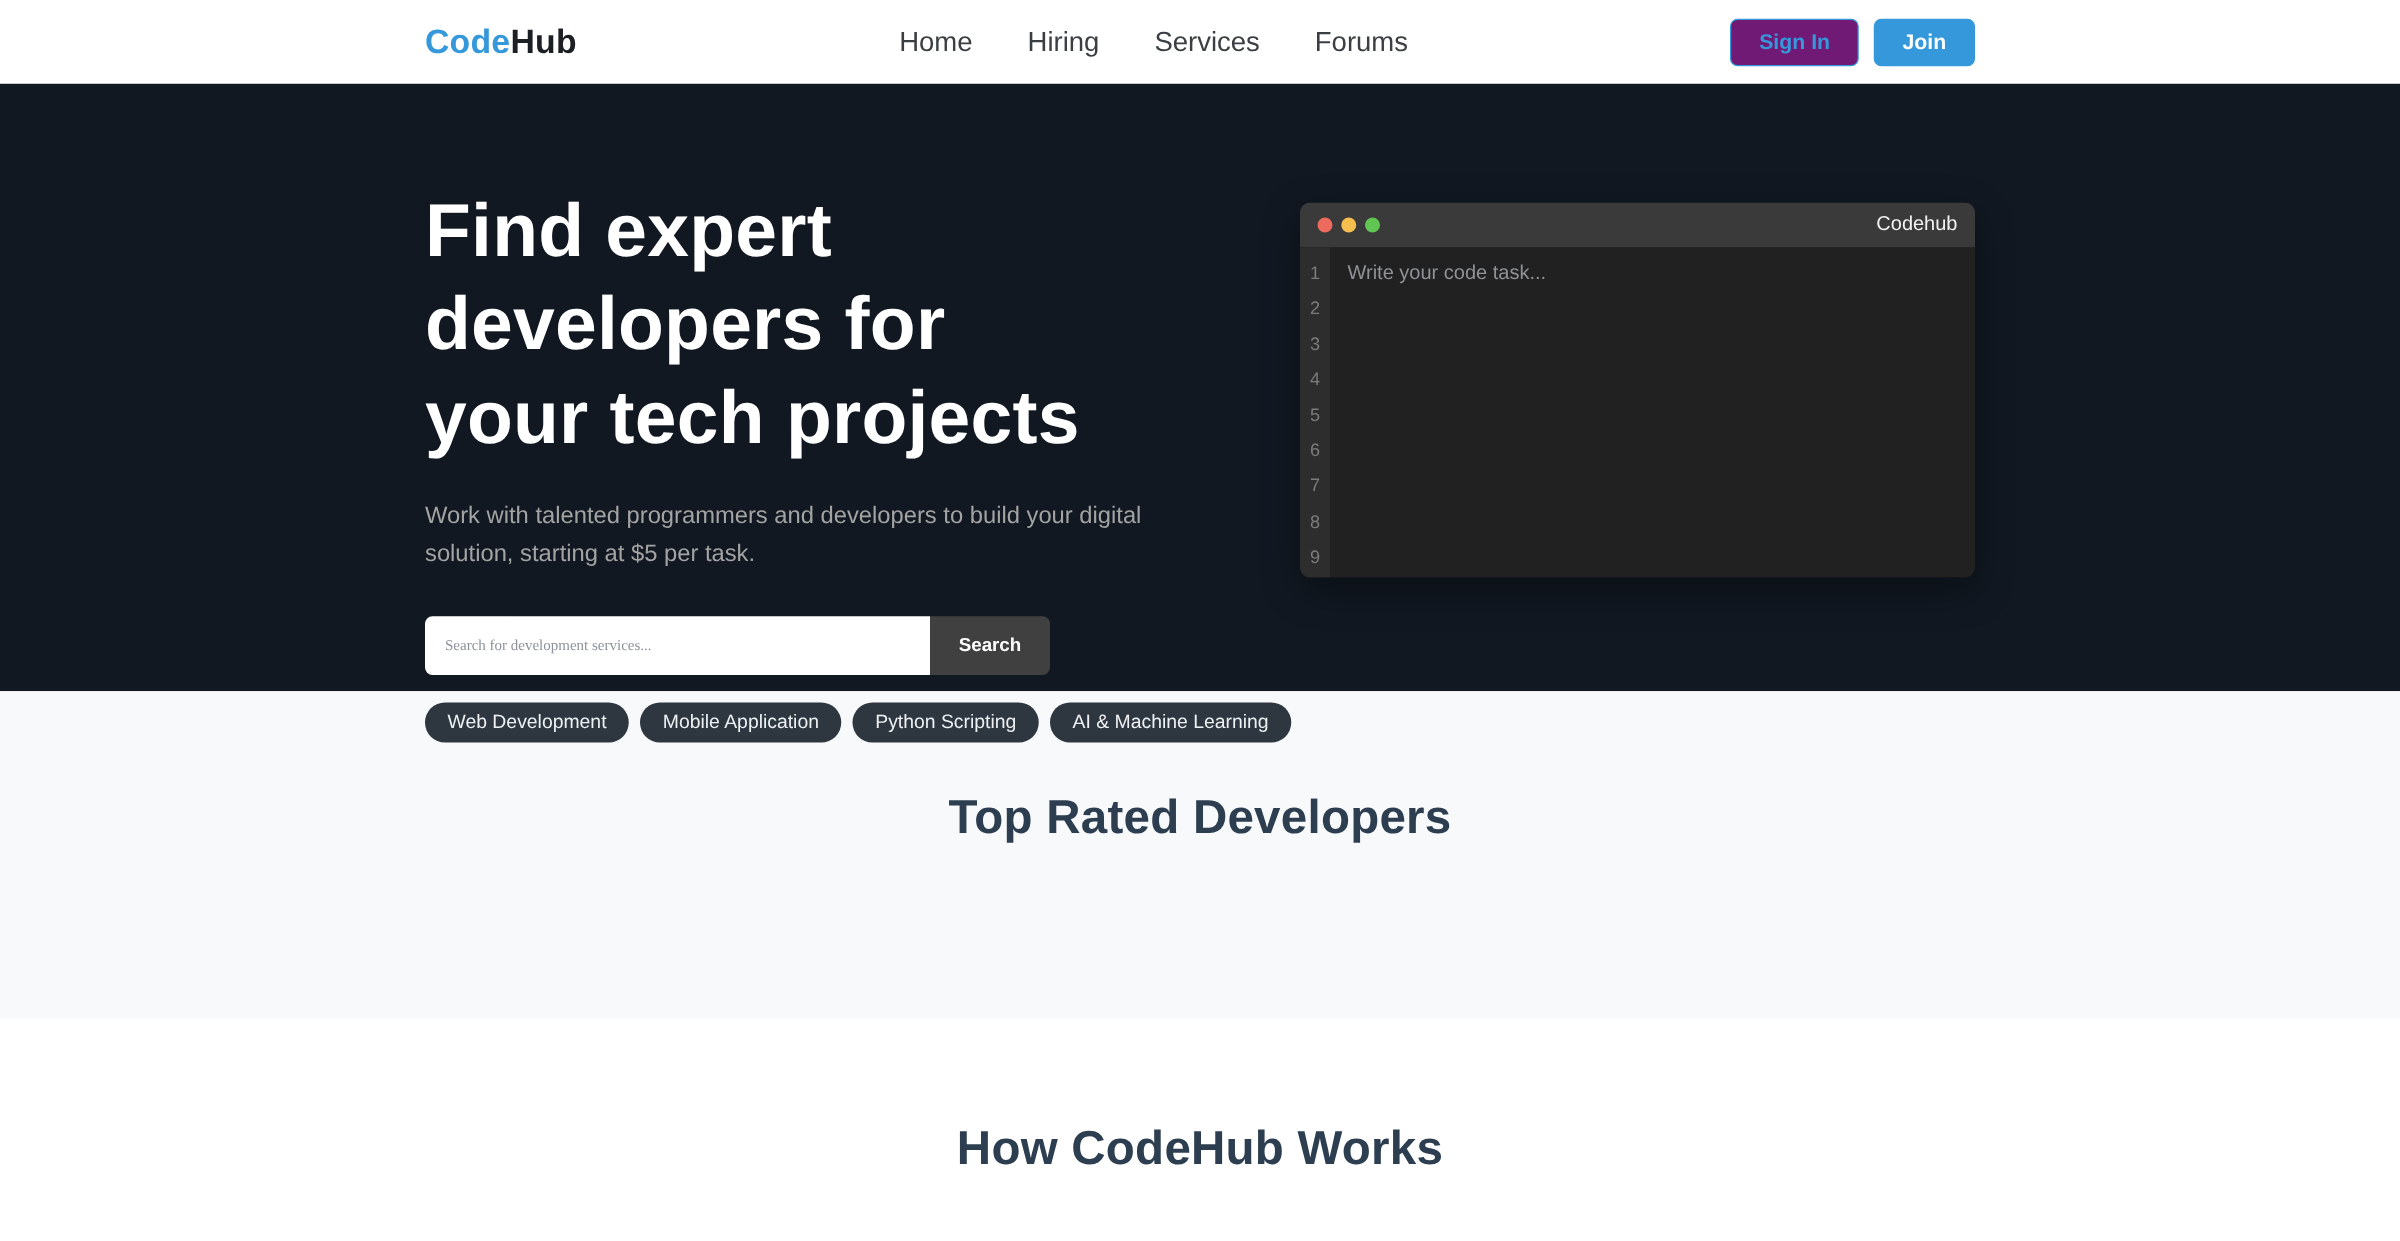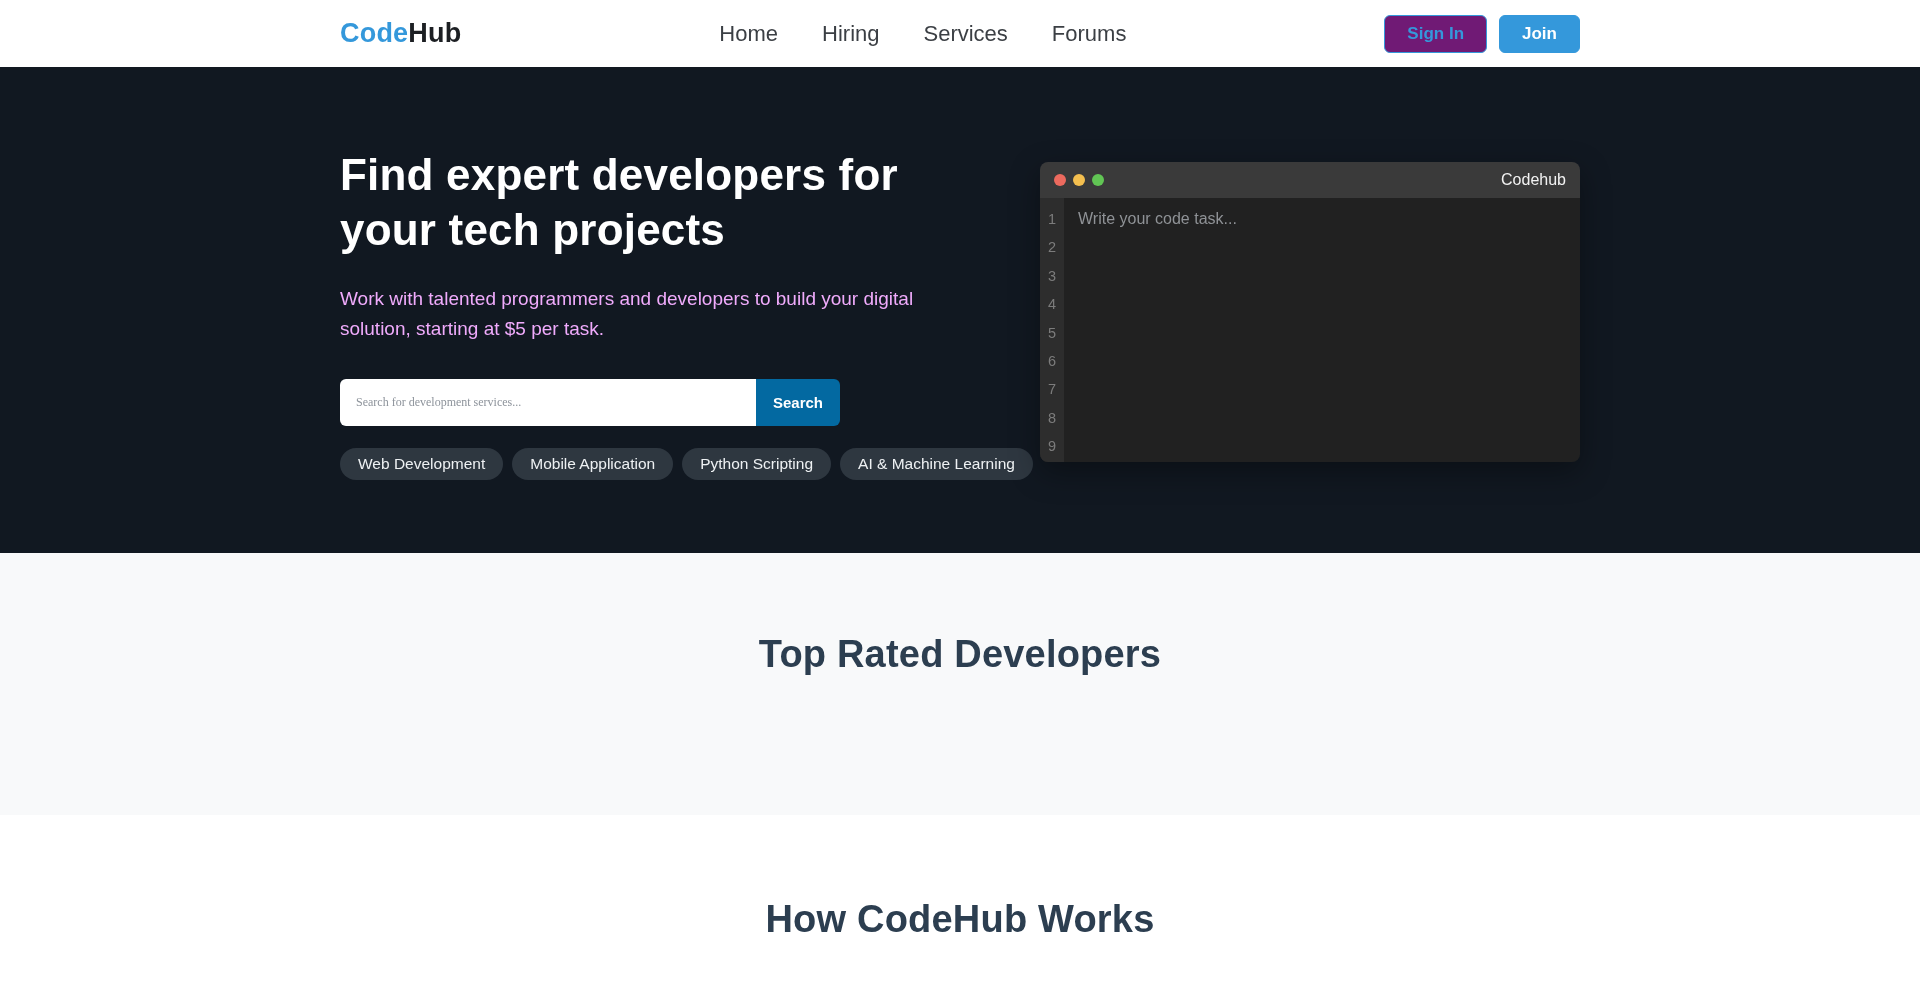--- a/index.html
+++ b/index.html
@@ -72,28 +72,28 @@
   .hero-container {
     width: 1260px;
     margin: 0 auto;
     display: flex;
     justify-content: space-between;
     padding: 0 10px;
   }
   .hero-left { padding-top: 81px; width: 640px; }
   .hero-title {
     color: #ffffff;
-    font-size: 44px;
+    font-size: 60px;
     font-weight: 700;
     line-height: 1.24;
     letter-spacing: 0.2px;
   }
   .hero-subtitle {
     margin-top: 27px;
-    color: #f0abfc;
+    color: #a3a3a3;
     font-size: 19px;
     line-height: 1.6;
     font-weight: 400;
   }
   .search-bar {
     margin-top: 34px;
     display: flex;
     width: 500px;
     height: 47px;
   }
@@ -103,23 +103,23 @@
     outline: none;
     border-radius: 6px 0 0 6px;
     padding: 0 16px;
     font-size: 12px;
     font-family: Liberation Serif, serif;
     color: #333;
     background: #ffffff;
   }
   .search-input::placeholder { color: #8d939b; }
   .search-btn {
-    width: 84px;
+    width: 96px;
     border: none;
-    background: #0369a1;
+    background: #404040;
     color: #ffffff;
     font-weight: 700;
     font-size: 15px;
     border-radius: 0 6px 6px 0;
     cursor: pointer;
     font-family: "Liberation Sans", sans-serif;
   }
   .tags {
     margin-top: 22px;
     display: flex;

